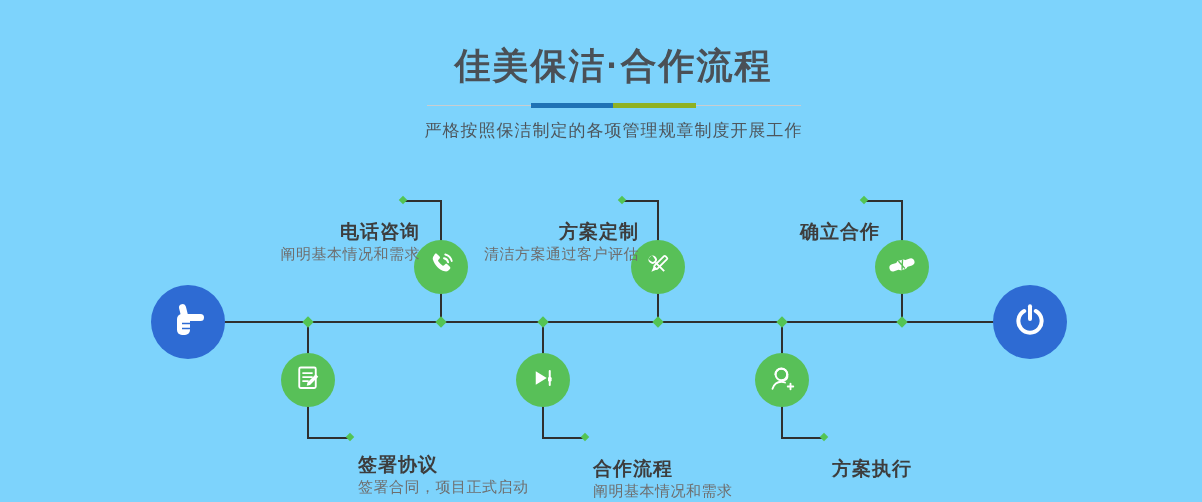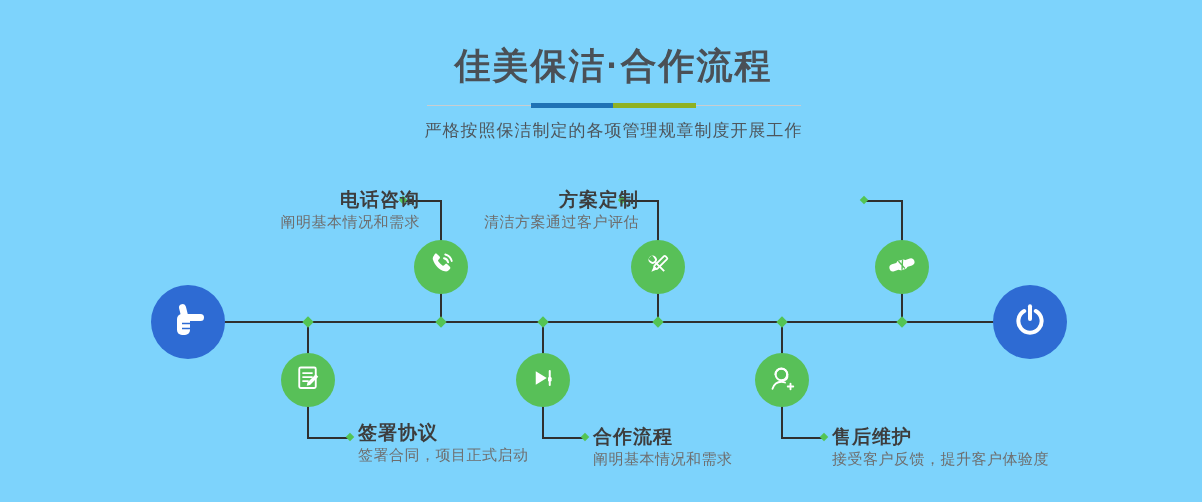--- a/index.html
+++ b/index.html
@@ -26,21 +26,21 @@
   .blue{width:74px;height:74px;background:#2e6bd3;}
 
   .diamond{position:absolute;background:#53c453;transform:rotate(45deg);}
   .d-lg{width:8px;height:8px;}
   .d-sm{width:6px;height:6px;}
 
   
   .label{position:absolute;white-space:nowrap;}
   .label-top{text-align:right;}
   .label-bottom{text-align:left;}
-  .label-title{font-size:19px;font-weight:700;color:#3d3d3d;letter-spacing:1px;}
+  .label-title{font-size:19px;font-weight:700;color:#3d3d3d;letter-spacing:1px;margin-top:32px;}
   .label-desc{font-size:15px;color:#6e6e6e;letter-spacing:0.5px;}
 </style>
 </head>
 <body>
 
 <div class="stage">
 
   <div class="header">
     <div class="title">佳美保洁·合作流程</div>
     <div class="divider">
@@ -190,28 +190,28 @@
 
   <div class="label label-top" style="right:807px;top:187px;">
     <div class="label-title">电话咨询</div>
     <div class="label-desc">阐明基本情况和需求</div>
   </div>
   <div class="label label-top" style="right:588px;top:187px;">
     <div class="label-title">方案定制</div>
     <div class="label-desc">清洁方案通过客户评估</div>
   </div>
   <div class="label label-top" style="right:347px;top:187px;">
+    <div class="label-title">确立合作</div>
   </div>
 
   <div class="label label-bottom" style="left:358px;top:420px;">
     <div class="label-title">签署协议</div>
     <div class="label-desc">签署合同，项目正式启动</div>
   </div>
   <div class="label label-bottom" style="left:593px;top:424px;">
     <div class="label-title">合作流程</div>
     <div class="label-desc">阐明基本情况和需求</div>
   </div>
   <div class="label label-bottom" style="left:832px;top:424px;">
-    <div class="label-title">售后维护</div>
-    <div class="label-desc">接受客户反馈，提升客户体验度</div>
+    <div class="label-title">方案执行</div>
   </div>
 
 </div>
 
 </body></html>

